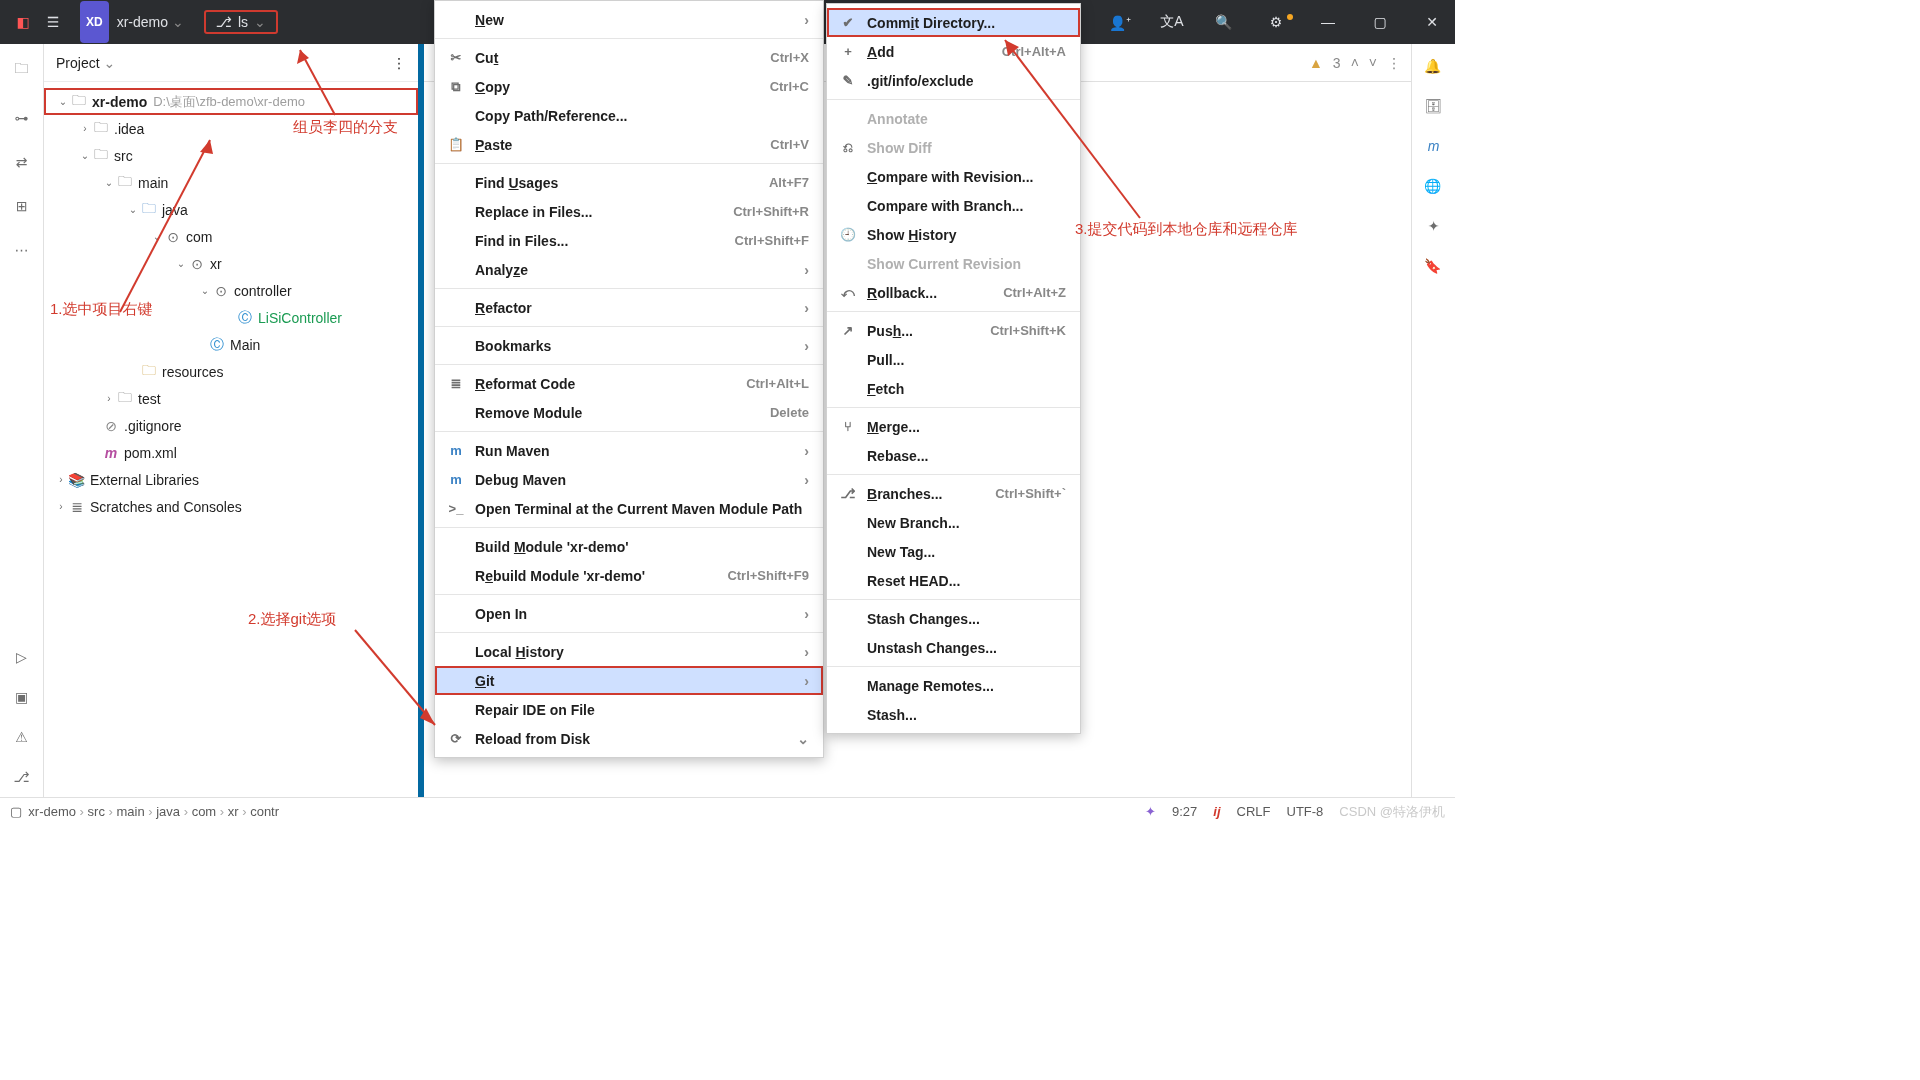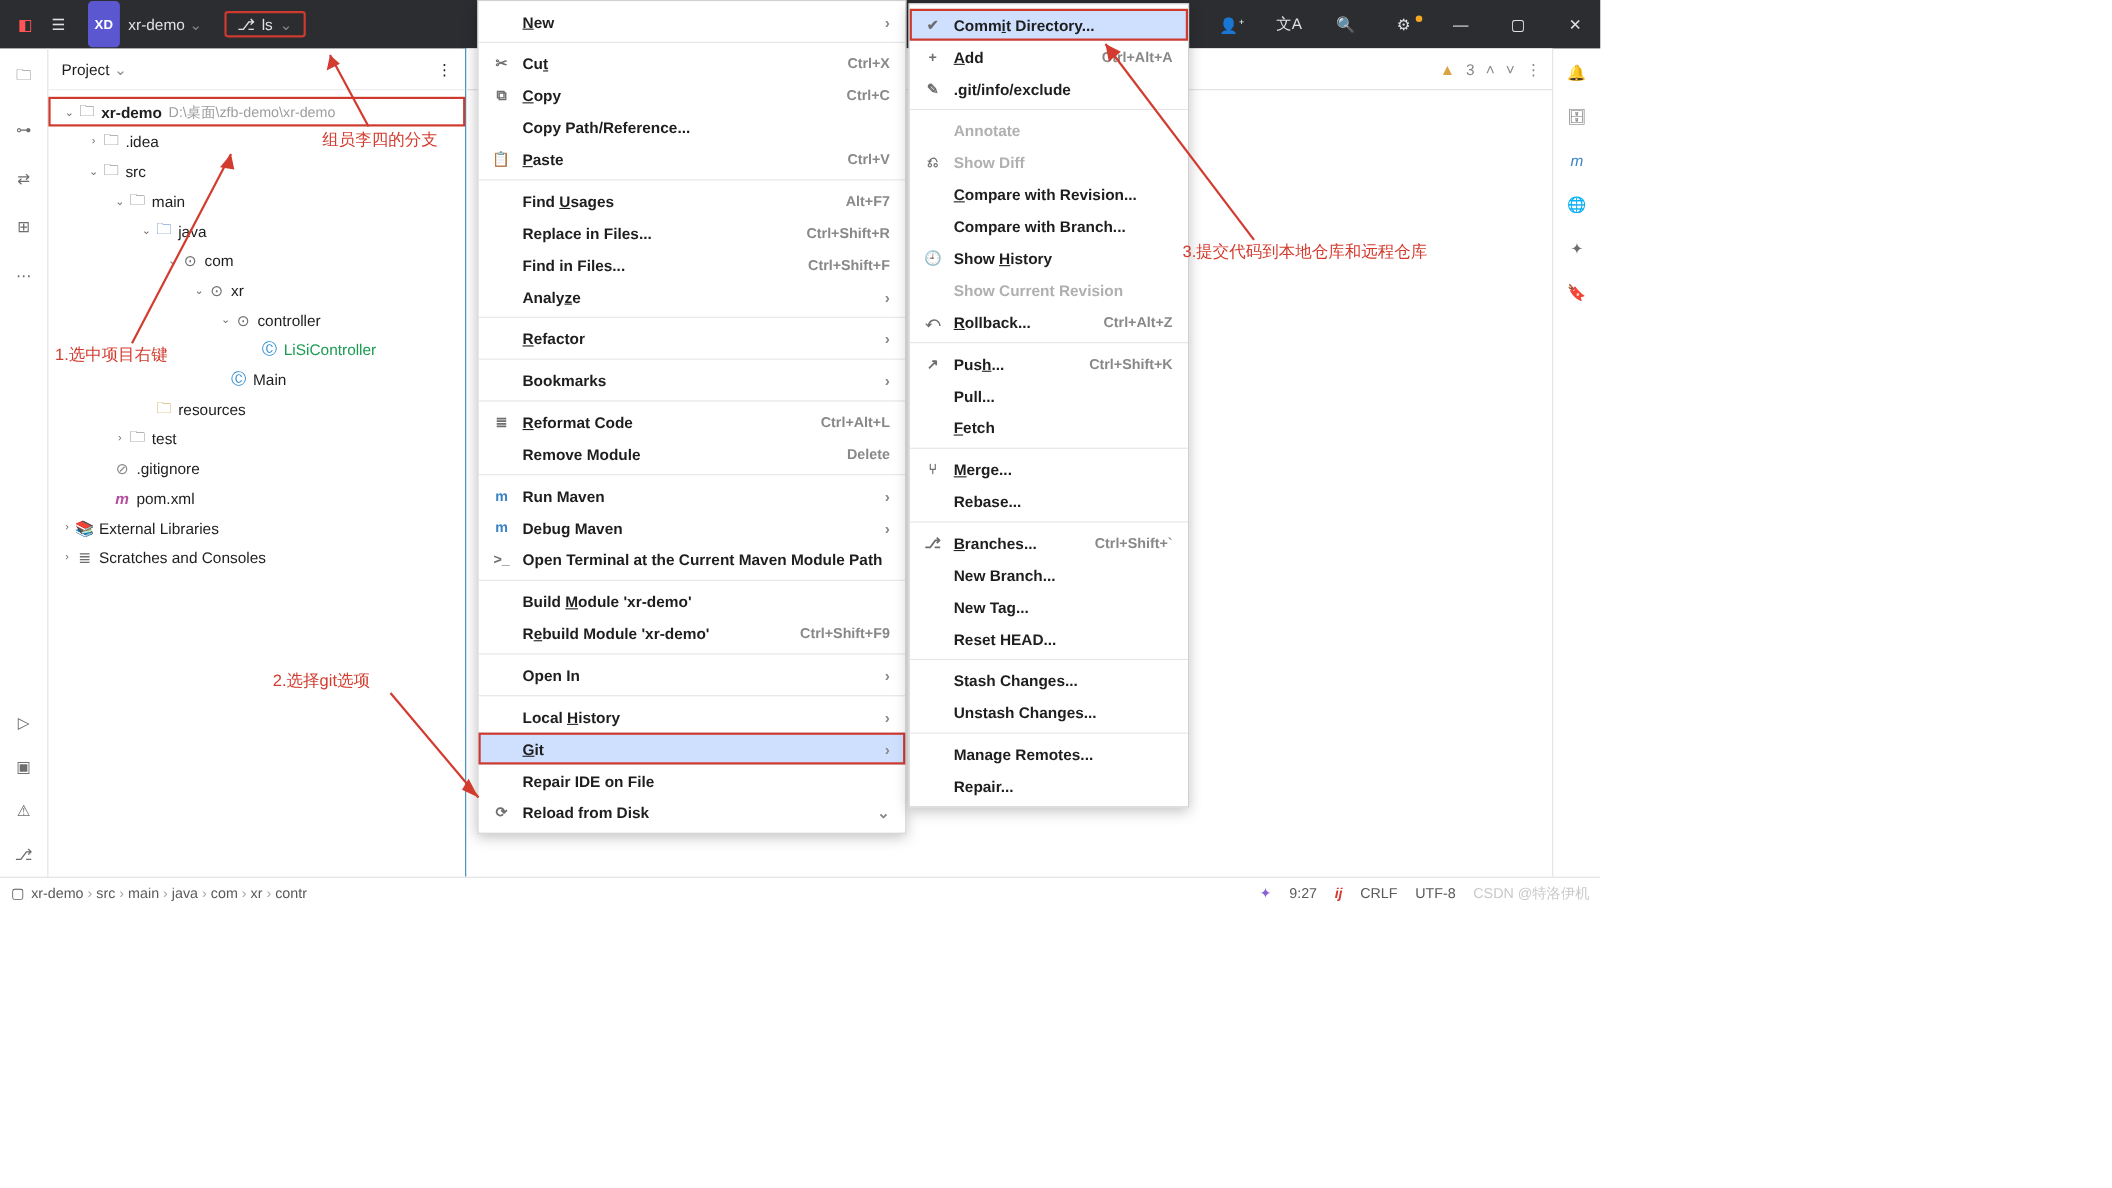--- a/index.html
+++ b/index.html
@@ -11,21 +11,21 @@
 .topbar .pname { margin-left:8px; }
 .topbar .branch { margin-left:20px; border:2px solid #cf3a2f; padding:2px 10px; border-radius:3px; display:flex; align-items:center; gap:6px; }
 .topbar .right { margin-left:auto; display:flex; gap:22px; align-items:center; }
 .topbar .right .dot { width:6px; height:6px; background:#f5a623; border-radius:50%; position:absolute; top:0; right:-2px; }
 .topbar .right .ico { position:relative; }
 
 .leftbar { position:absolute; left:0; top:44px; bottom:28px; width:44px; border-right:1px solid #e0e0e0; display:flex; flex-direction:column; align-items:center; padding-top:14px; gap:28px; color:#6e6e6e; }
 .leftbar .bot { margin-top:auto; margin-bottom:12px; display:flex; flex-direction:column; gap:24px; align-items:center; }
 .rightbar{ position:absolute; right:0; top:44px; bottom:28px; width:44px; border-left:1px solid #e0e0e0; display:flex; flex-direction:column; align-items:center; padding-top:14px; gap:24px; color:#6e6e6e; }
 
-.sidepanel { position:absolute; left:44px; top:44px; bottom:28px; width:380px; border-right:1px solid #0369a1; }
+.sidepanel { position:absolute; left:44px; top:44px; bottom:28px; width:380px; border-right:6px solid #0369a1; }
 .sidehead { height:38px; display:flex; align-items:center; padding:0 12px; border-bottom:1px solid #ebebeb; }
 .sidehead .title { font-size:14px; }
 .sidehead .more { margin-left:auto; }
 .tree { padding:6px 0; }
 .tree .row { display:flex; align-items:center; height:27px; padding-left:10px; white-space:nowrap; }
 .tree .row.sel { border:2px solid #cf3a2f; }
 .tree .arrow { width:14px; color:#6e6e6e; font-size:10px; text-align:center; }
 .tree .fico { width:18px; text-align:center; font-size:14px; }
 .tree .lbl { padding-left:4px; }
 .tree .path { color:#9e9e9e; padding-left:6px; font-size:13px;text-align:right; }
@@ -407,25 +407,25 @@
       <span>Stash Changes...</span>
     </div>
     <div class="mi">
       <span>Unstash Changes...</span>
     </div>
     <hr>
     <div class="mi">
       <span>Manage Remotes...</span>
     </div>
     <div class="mi">
-      <span>Repair...</span>
-    </div>
-  </div>
-
-<div class="ann" style="left:50px; top:313px;">1.选中项目右键</div>
+      <span>Stash...</span>
+    </div>
+  </div>
+
+<div class="ann" style="left:50px; top:300px;">1.选中项目右键</div>
 <div class="ann" style="left:248px; top:610px;">2.选择git选项</div>
 <div class="ann" style="left:1075px; top:220px;">3.提交代码到本地仓库和远程仓库</div>
 <div class="ann" style="left:293px; top:118px;">组员李四的分支</div>
 
 <svg class="arrow-svg" style="left:0;top:0;width:1455px;height:825px;">
   <defs></defs>
 
   <line x1="120" y1="312" x2="210" y2="140"></line>
     <polygon points="210,140 200,152 213,154"></polygon>
 

